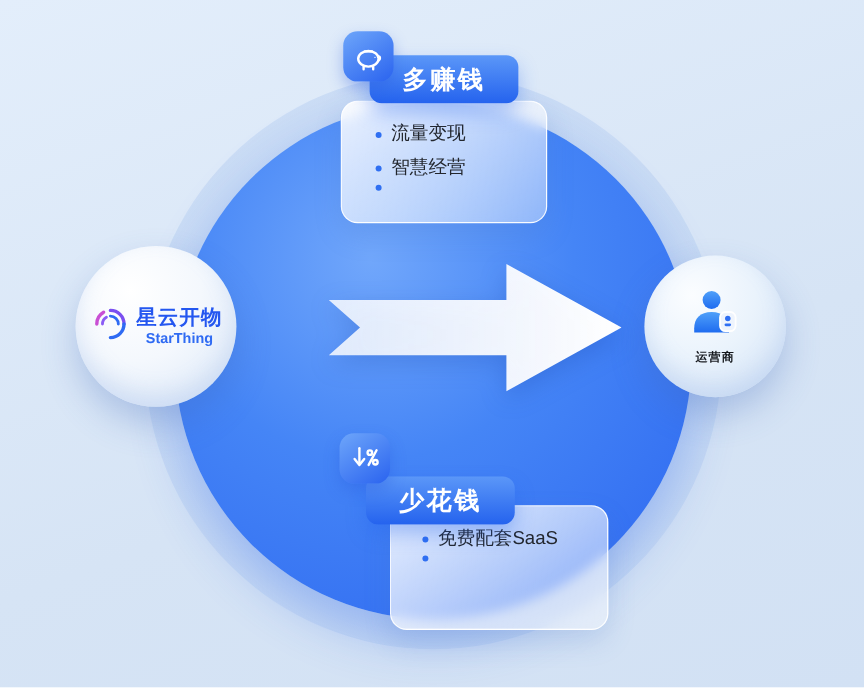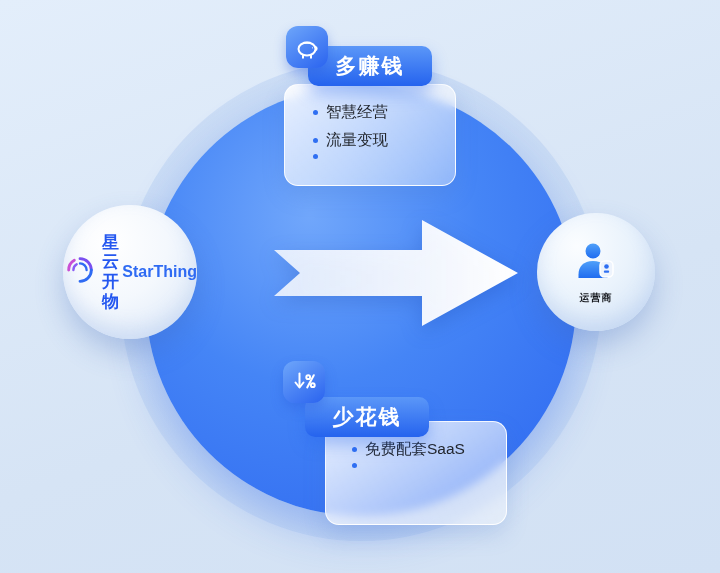--- a/index.html
+++ b/index.html
@@ -34,23 +34,23 @@
     left:63px;top:205px;width:134px;height:134px;
     background:radial-gradient(circle at 34% 28%,#ffffff 0%,#f4f8fd 45%,#d7e5f7 100%);
     box-shadow:0 14px 28px rgba(70,110,190,.30), inset 0 -10px 18px rgba(150,180,230,.28);
   }
   .operator-sphere{
     left:537px;top:213px;width:118px;height:118px;gap:3px;
     background:radial-gradient(circle at 34% 28%,#fbfdff 0%,#eaf3fc 45%,#cfe0f5 100%);
     box-shadow:0 14px 28px rgba(70,110,190,.30), inset 0 -10px 18px rgba(150,180,230,.28);
   }
   .brand-row{display:flex;align-items:center;gap:5px;}
-  .brand-texts{display:flex;align-items:center;}
+  .brand-texts{display:flex;flex-direction:column;align-items:center;}
   .brand-cn{font-size:17px;font-weight:700;color:#2457f0;letter-spacing:1px;line-height:1.15;}
-  .brand-en{font-size:16px;font-weight:700;color:#2f6bf3;line-height:1.2;}
+  .brand-en{font-size:12px;font-weight:700;color:#2f6bf3;line-height:1.2;}
   .operator-label{font-size:10px;font-weight:700;color:#15181d;letter-spacing:1px;}
   
   .icon-badge{
     width:42px;height:42px;border-radius:12px;
     background:linear-gradient(145deg,#6ea6fa,#2a63ef);
     display:flex;align-items:center;justify-content:center;
     box-shadow:0 6px 12px rgba(40,90,220,.35);
     z-index:7;
   }
   .card-header{
@@ -148,25 +148,25 @@
       <circle cx="18.5" cy="13.8" r="0.6" fill="#ffffff" stroke="none"></circle>
     </svg>
   </div>
   <div class="abs card-header header-top">
     <span>多赚钱</span>
   </div>
   <div class="abs card-body body-top">
     <ul class="feature-list">
       <li>
           <span class="dot"></span>
-          <span>智慧经营</span>
+          <span>流量变现</span>
         </li>
       <li>
           <span class="dot"></span>
-          <span>流量变现</span>
+          <span>智慧经营</span>
         </li>
       <li>
           <span class="dot"></span>
         </li>
     </ul>
   </div>
 
   <div class="abs icon-badge badge-bottom">
     <svg width="26" height="26" viewBox="0 0 26 26" fill="none" stroke="#ffffff" stroke-width="2" stroke-linecap="round" stroke-linejoin="round">
       <path d="M8.5 4.5 v13"></path>

